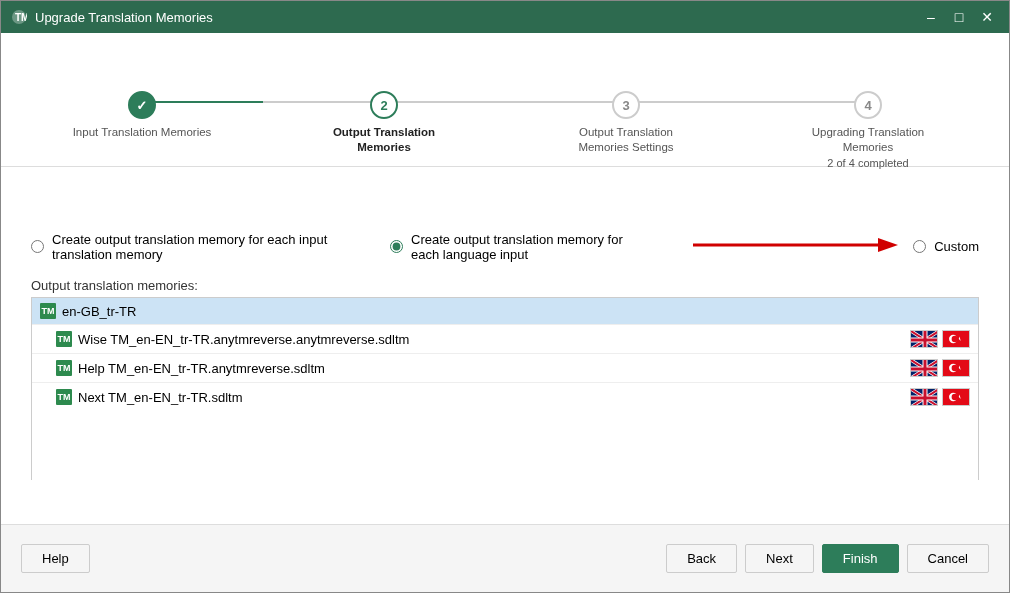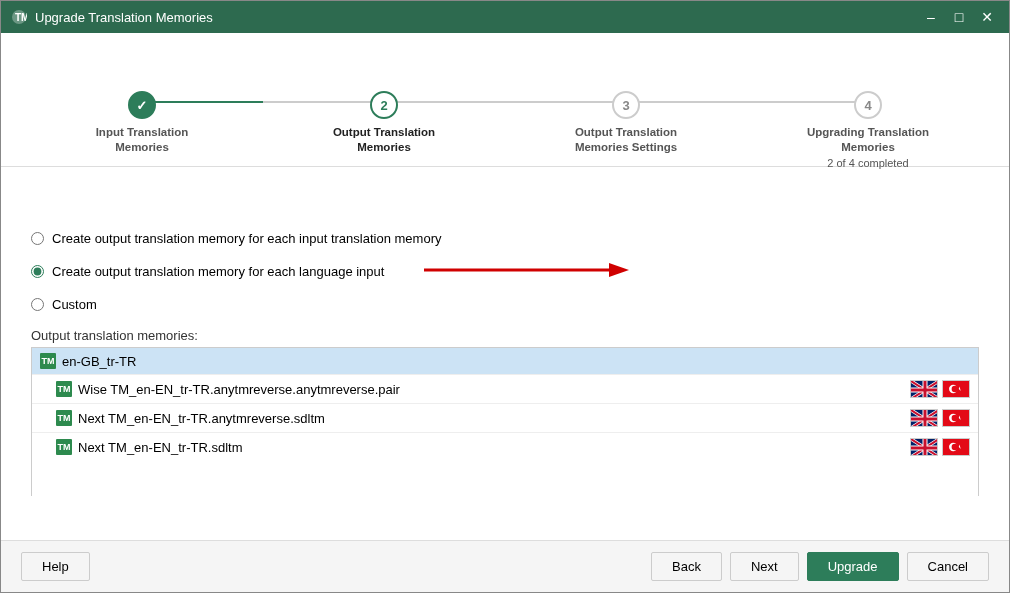--- a/index.html
+++ b/index.html
@@ -62,32 +62,31 @@
     }
     .step-circle.completed { background: #2d7d5a; border-color: #2d7d5a; color: #fff; }
     .step-circle.active { background: #fff; border-color: #2d7d5a; color: #2d7d5a; }
     .step-label {
       margin-top: 6px;
       font-size: 11.5px;
       text-align: center;
       color: #555;
       max-width: 140px;
       line-height: 1.3;
-      font-weight: bold;
     }
     .step-label.active { font-weight: bold; color: #222; }
     .step-status { font-size: 11px; color: #555; margin-top: 2px; }
 
     .content {
       flex: 1;
       padding: 20px 30px;
       overflow-y: auto;
     }
 
-    .radio-group { display: flex; flex-direction: column; gap: 10px; margin-bottom: 16px; }
+    .radio-group { display: flex; flex-direction: row; gap: 10px; margin-bottom: 16px; }
     .radio-item { display: flex; align-items: center; gap: 8px; cursor: pointer; font-size: 13px; }
     .radio-item input[type=radio] { cursor: pointer; accent-color: #2d7d5a; }
 
     .section-label { font-size: 13px; margin-bottom: 4px; color: #333; }
 
     .tm-list {
       border: 1px solid #ccc;
       background: #fff;
       min-height: 260px;
       max-height: 280px;
@@ -138,21 +137,21 @@
       background: #e30a17;
       display: inline-flex; align-items: center; justify-content: center;
       border: 1px solid #ccc;
       font-size: 11px;
       color: #fff;
       position: relative;
       overflow: hidden;
     }
 
     .footer {
-      height: 52px;
+      height: 68px;
       border-top: 1px solid #ddd;
       background: #f5f5f5;
       display: flex;
       align-items: center;
       padding: 0 20px;
       flex-shrink: 0;
     }
     .footer-left { flex: 1; }
     .footer-right { display: flex; gap: 8px; }
 
@@ -269,21 +268,21 @@
 
     <div class="tm-list">
 
       <div class="tm-group-header">
         <span class="tm-icon">TM</span>
         <span>en-GB_tr-TR</span>
       </div>
 
       <div class="tm-item">
         <span class="tm-icon">TM</span>
-        <span class="tm-item-name">Wise TM_en-EN_tr-TR.anytmreverse.anytmreverse.pair</span>
+        <span class="tm-item-name">Wise TM_en-EN_tr-TR.anytmreverse.anytmreverse.sdltm</span>
         <div class="tm-flags">
           <div class="flag-uk">
             <svg viewBox="0 0 28 18" xmlns="http://www.w3.org/2000/svg">
               <rect width="28" height="18" fill="#012169"></rect>
               <path d="M0,0 L28,18 M28,0 L0,18" stroke="#fff" stroke-width="3.5"></path>
               <path d="M0,0 L28,18 M28,0 L0,18" stroke="#C8102E" stroke-width="2"></path>
               <path d="M14,0 V18 M0,9 H28" stroke="#fff" stroke-width="5"></path>
               <path d="M14,0 V18 M0,9 H28" stroke="#C8102E" stroke-width="3"></path>
             </svg>
           </div>
@@ -293,21 +292,21 @@
               <circle cx="11" cy="9" r="4.5" fill="#fff"></circle>
               <circle cx="12.8" cy="9" r="3.5" fill="#E30A17"></circle>
               <polygon points="17,9 18.5,6.5 18.5,11.5" fill="#fff" transform="rotate(-15,17,9)"></polygon>
             </svg>
           </div>
         </div>
       </div>
 
       <div class="tm-item">
         <span class="tm-icon">TM</span>
-        <span class="tm-item-name">Next TM_en-EN_tr-TR.anytmreverse.sdltm</span>
+        <span class="tm-item-name">Help TM_en-EN_tr-TR.anytmreverse.sdltm</span>
         <div class="tm-flags">
           <div class="flag-uk">
             <svg viewBox="0 0 28 18" xmlns="http://www.w3.org/2000/svg">
               <rect width="28" height="18" fill="#012169"></rect>
               <path d="M0,0 L28,18 M28,0 L0,18" stroke="#fff" stroke-width="3.5"></path>
               <path d="M0,0 L28,18 M28,0 L0,18" stroke="#C8102E" stroke-width="2"></path>
               <path d="M14,0 V18 M0,9 H28" stroke="#fff" stroke-width="5"></path>
               <path d="M14,0 V18 M0,9 H28" stroke="#C8102E" stroke-width="3"></path>
             </svg>
           </div>
@@ -350,18 +349,18 @@
 
   </div>
 
   <div class="footer">
     <div class="footer-left">
       <button class="btn">Help</button>
     </div>
     <div class="footer-right">
       <button class="btn">Back</button>
       <button class="btn">Next</button>
-      <button class="btn primary">Upgrade</button>
+      <button class="btn primary">Finish</button>
       <button class="btn">Cancel</button>
     </div>
   </div>
 
 </div>
 
 </body></html>

